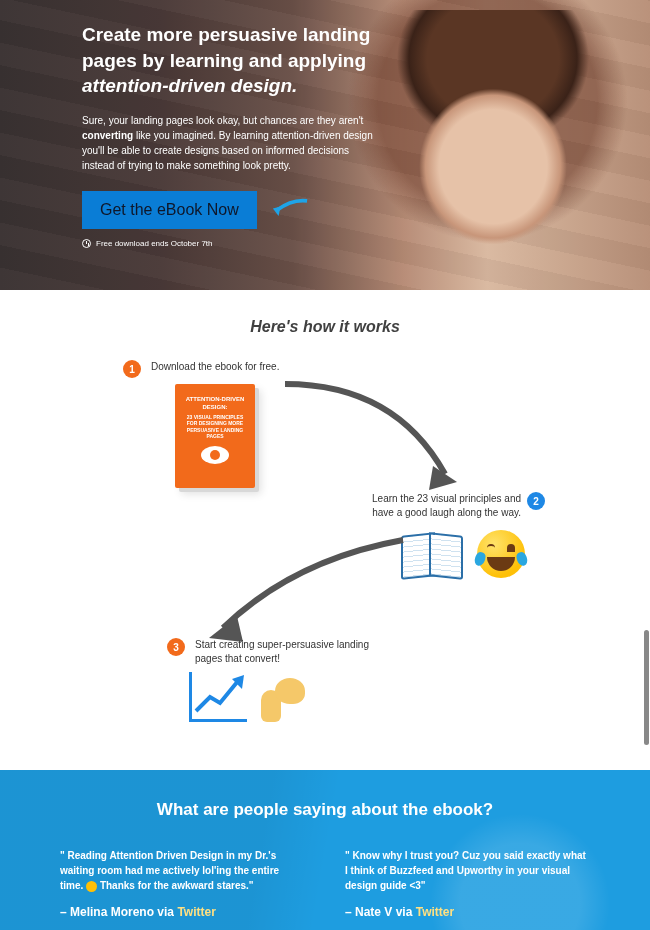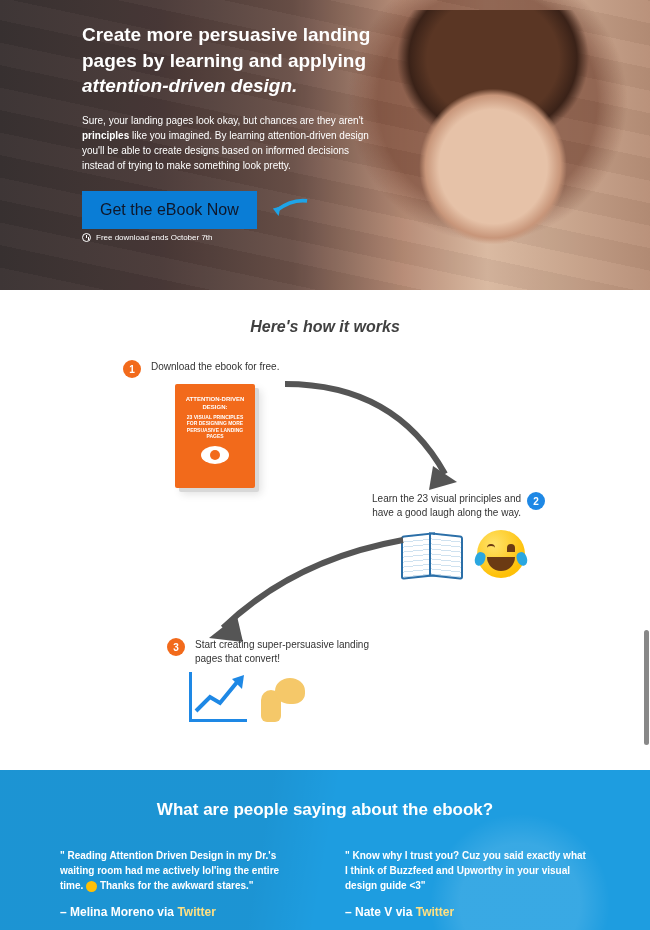--- a/index.html
+++ b/index.html
@@ -12,21 +12,21 @@
       radial-gradient(ellipse 90px 95px at 55% 58%, #e6c2a8 60%, #c8967a 75%, transparent 82%),
       radial-gradient(ellipse 120px 110px at 55% 18%, #5a3624 55%, #3a2218 70%, transparent 80%); }
   .hero-inner { position: relative; z-index: 2; padding: 22px 8px 0 82px; color: #fff; }
   .hero-title { font-size: 19px; font-weight: 700; line-height: 1.35; max-width: 330px; }
   .hero-title em { font-style: italic; }
   .hero-sub { font-size: 10px; line-height: 1.5; max-width: 300px; margin-top: 14px; }
   .cta-row { margin-top: 18px; display: flex; align-items: center; gap: 14px; }
   .cta { display: inline-block; background: #0a7dd6; color: #0f172a; font-weight: 400; font-size: 16px; padding: 10px 18px; border: none; cursor: pointer; }
   .arrow-cta { position: relative; width: 38px; height: 26px; }
   .arrow-cta svg { position: absolute; inset: 0; }
-  .note { font-size: 8px; margin-top: 4px; display: flex; align-items: center; gap: 5px; }
+  .note { font-size: 8px; margin-top: 10px; display: flex; align-items: center; gap: 5px; }
   .note-icon { width: 9px; height: 9px; border: 1px solid #fff; border-radius: 50%; display: inline-block; position: relative; }
   .note-icon::after { content: ""; position: absolute; left: 3px; top: 1px; width: 1px; height: 3px; background: #fff; box-shadow: 2px 2px 0 0 #fff; transform-origin: bottom; }
   .works { padding: 28px 0 40px; text-align: center; }
   .works-title { font-style: italic; font-size: 16px; color: #404040; font-weight: 600; }
   .steps { position: relative; width: 520px; height: 370px; margin: 24px auto 0; text-align: left; }
   .badge { width: 18px; height: 18px; border-radius: 50%; color: #fff; font-size: 10px; font-weight: 700; display: inline-flex; align-items: center; justify-content: center; flex-shrink: 0; }
   .b1 { background: #f26a1b; }
   .b2 { background: #1e88e5; }
   .b3 { background: #f26a1b; }
   .step-text { font-size: 10px; color: #333; line-height: 1.4; }
@@ -70,21 +70,21 @@
 </style>
 </head>
 <body>
 
 <section class="hero">
   <div class="hero-inner">
     <h1 class="hero-title">
       <span>Create more persuasive landing pages by learning and applying </span><em>attention-driven design.</em>
     </h1>
     <p class="hero-sub">
-      <span>Sure, your landing pages look okay, but chances are they aren't </span><strong>principles</strong><span> like you imagined. By learning attention-driven design you'll be able to create designs based on informed decisions instead of trying to make something look pretty.</span>
+      <span>Sure, your landing pages look okay, but chances are they aren't </span><strong>converting</strong><span> like you imagined. By learning attention-driven design you'll be able to create designs based on informed decisions instead of trying to make something look pretty.</span>
     </p>
     <div class="cta-row">
       <button class="cta">Get the eBook Now</button>
       <span class="arrow-cta">
         <svg viewBox="0 0 40 26">
             <path d="M38 4 Q 22 2 6 14" stroke="#1ea4e8" stroke-width="4" fill="none"></path>
             <path d="M2 12 L10 10 L8 20 Z" fill="#1ea4e8"></path>
           </svg>
       </span>
     </div>

